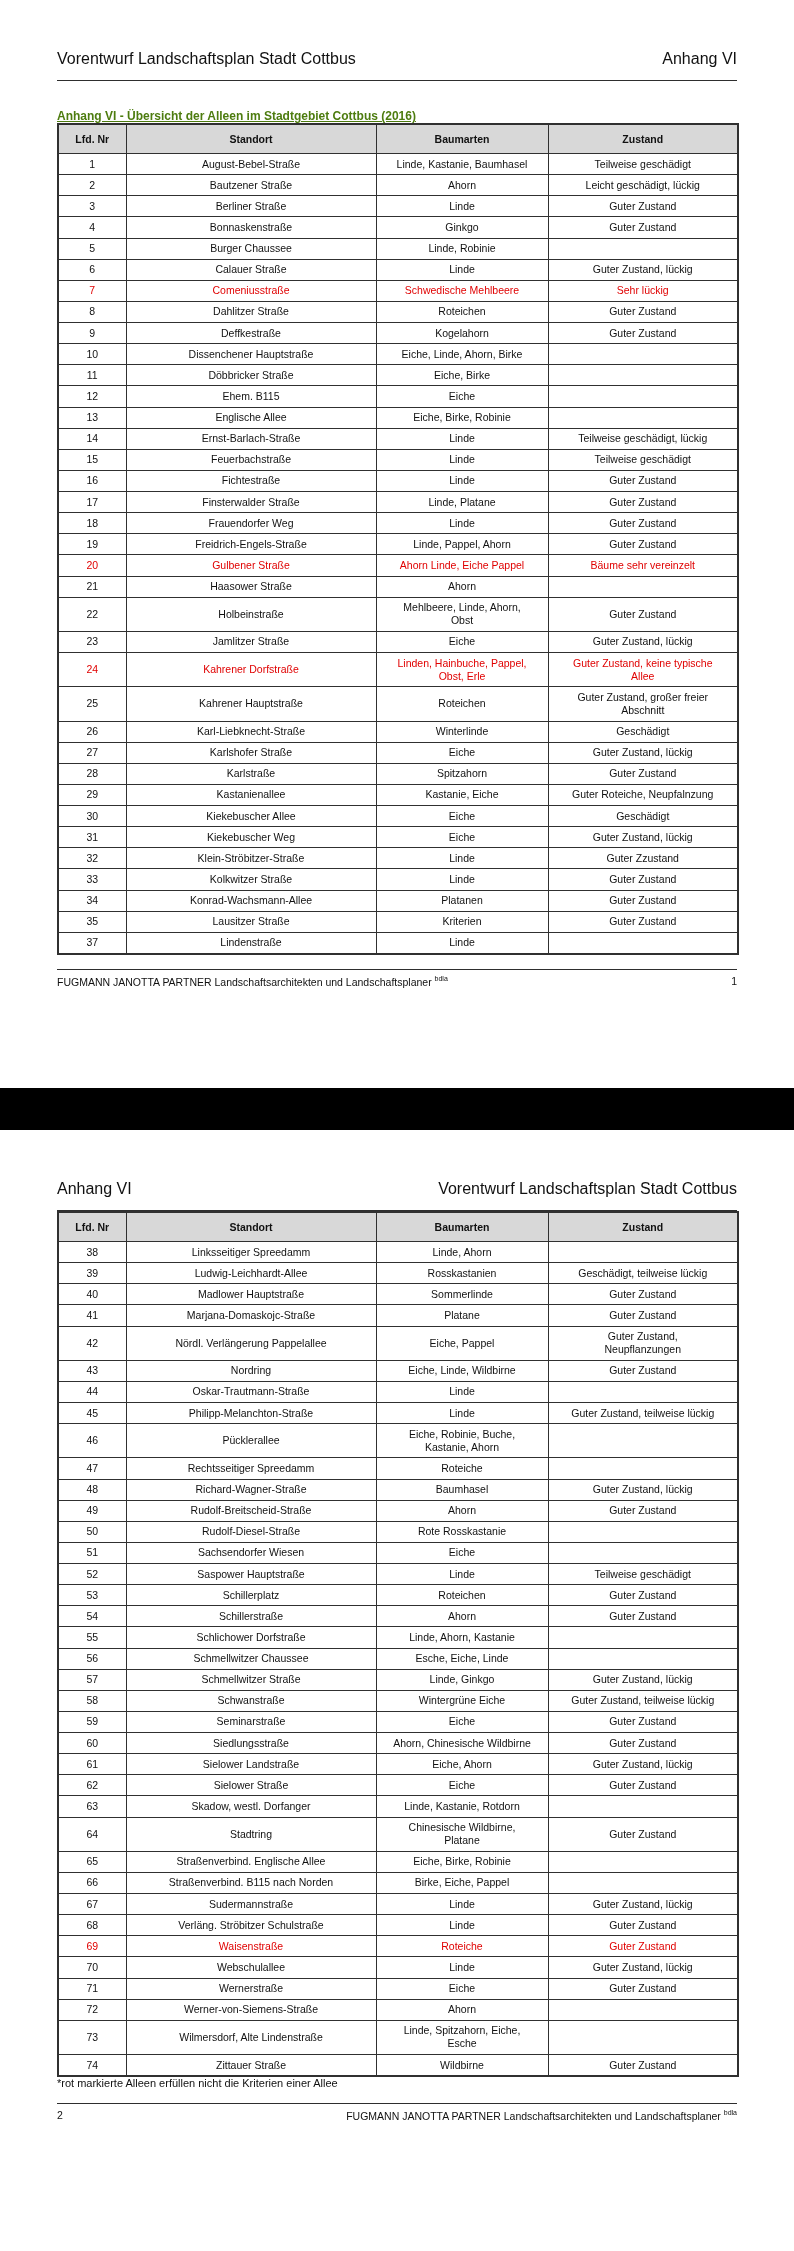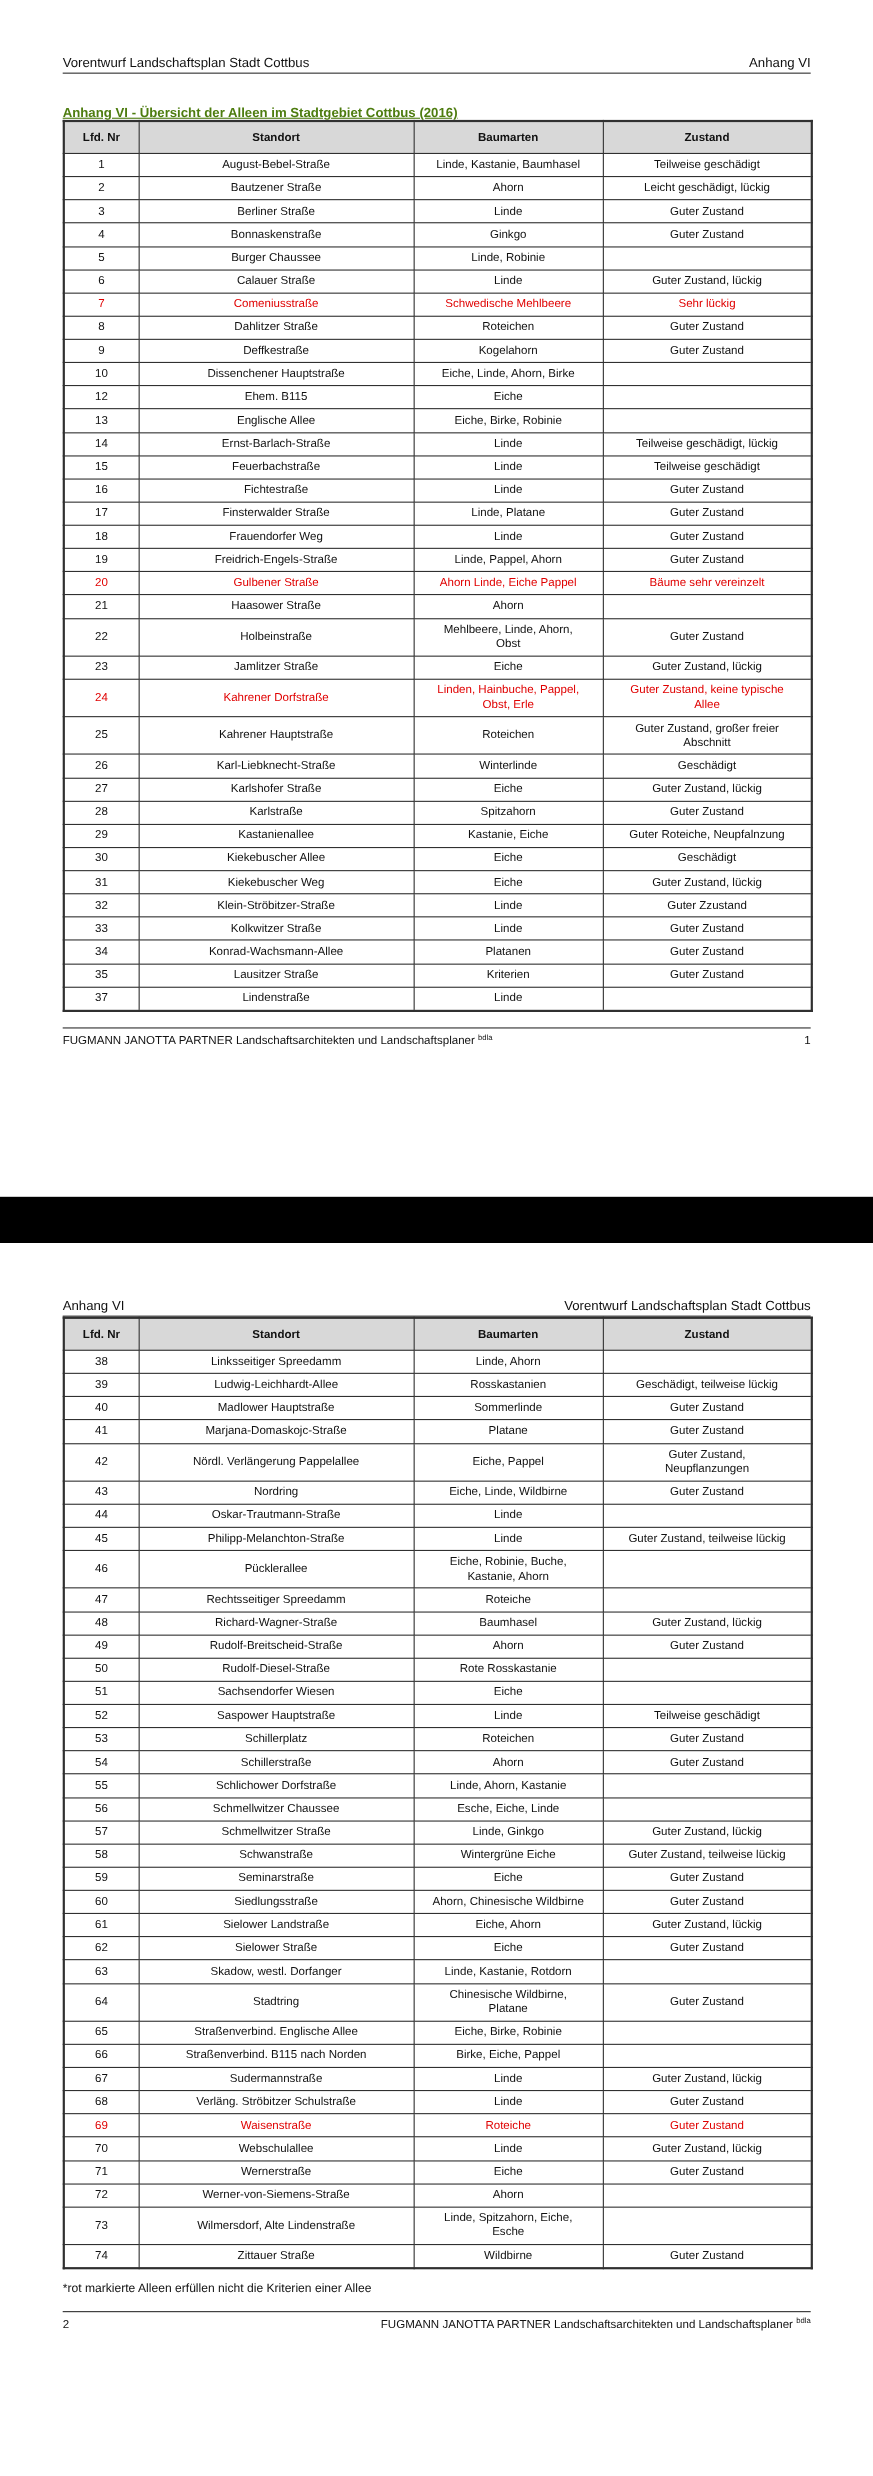--- a/index.html
+++ b/index.html
@@ -7,40 +7,40 @@
     --header-bg:#d8d8d8;
     --border:#303030;
   }
   html,body{margin:0;padding:0;background:#ffffff;}
   body{width:794px;font-family:"Liberation Sans",sans-serif;color:#111;}
   .page{box-sizing:border-box;width:794px;background:#fff;padding:0 57px;overflow:hidden;}
   .page-1{height:1088px;padding-top:50px;}
   .page-2{height:1121px;padding-top:50px;}
   .page-separator{width:794px;height:42px;background:#000;}
   .doc-header{display:flex;justify-content:space-between;align-items:flex-end;
-    font-size:12px;padding-bottom:2px;border-bottom:1.5px solid #2e2e2e;}
+    font-size:16px;padding-bottom:12px;border-bottom:1.5px solid #2e2e2e;}
   .doc-title{font-size:12px;font-weight:bold;text-decoration:underline;
     margin:28px 0 0 0;color:#4d7c0f;}
   table.alleen{border-collapse:collapse;width:680px;
     table-layout:fixed;font-size:10.5px;border:2px solid var(--border);}
   table.alleen th,table.alleen td{border:1.5px solid var(--border);
     text-align:center;vertical-align:middle;word-wrap:break-word;}
   table.alleen th{background:var(--header-bg);font-weight:bold;padding:8px 4px;}
   table.alleen td{line-height:1.25;}
   table.alleen td:nth-child(1){padding:3.5px 2px;}
   table.alleen td:nth-child(2){padding:3.5px 16px;}
   table.alleen td:nth-child(3){padding:3.5px 16px;}
   table.alleen td:nth-child(4){padding:3.5px 20px;}
   table.alleen tr.red td{color:var(--red);}
   col.c-nr{width:68px;} col.c-standort{width:250px;}
   col.c-baumarten{width:172px;} col.c-zustand{width:190px;}
   .doc-footer{display:flex;justify-content:space-between;align-items:flex-start;
     font-size:10.5px;border-top:1.5px solid #2e2e2e;padding-top:5px;margin-top:14px;}
   .doc-footer sup{font-size:7px;}
-  .footnote{font-size:11px;margin-top:12px;}
+  .footnote{font-size:11px;}
 </style>
 </head>
 <body>
 
 <div class="page page-1">
   <div class="doc-header">
     <span>Vorentwurf Landschaftsplan Stadt Cottbus</span>
     <span>Anhang VI</span>
   </div>
 
@@ -116,20 +116,26 @@
           <td>Kogelahorn</td>
           <td>Guter Zustand</td>
         </tr>
         <tr>
           <td>10</td>
           <td>Dissenchener Hauptstraße</td>
           <td>Eiche, Linde, Ahorn, Birke</td>
           <td></td>
         </tr>
         <tr>
+          <td>11</td>
+          <td>Döbbricker Straße</td>
+          <td>Eiche, Birke</td>
+          <td></td>
+        </tr>
+        <tr>
           <td>12</td>
           <td>Ehem. B115</td>
           <td>Eiche</td>
           <td></td>
         </tr>
         <tr>
           <td>13</td>
           <td>Englische Allee</td>
           <td>Eiche, Birke, Robinie</td>
           <td></td>

